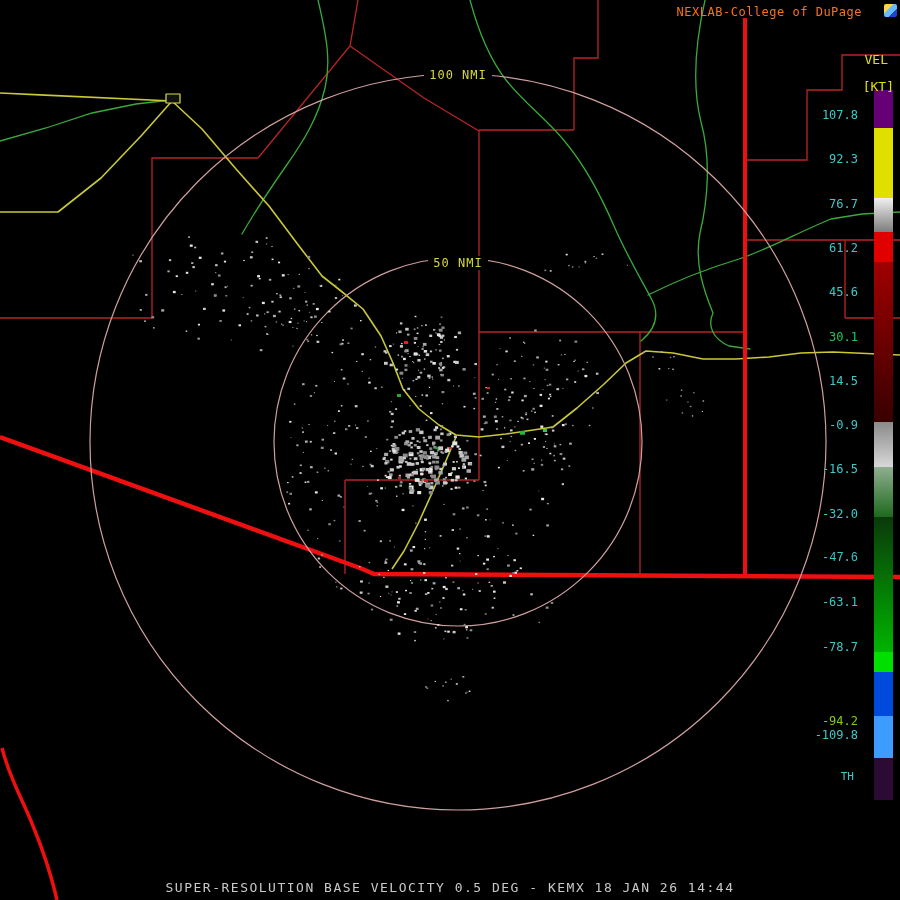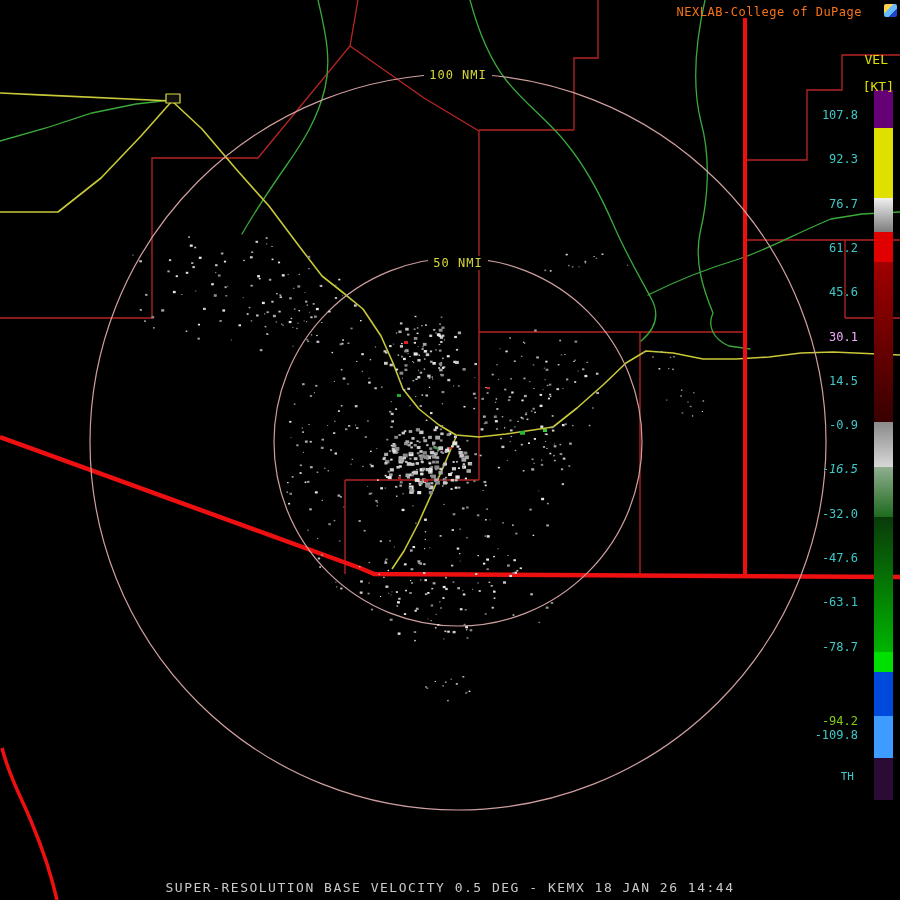--- a/index.html
+++ b/index.html
@@ -968,26 +968,26 @@
       <div class="cb-seg" style="height: 44px; background: rgb(0, 73, 221);"></div>
       <div class="cb-seg" style="height: 42px; background: rgb(62, 155, 255);"></div>
       <div class="cb-seg" style="height: 42px; background: rgb(43, 10, 51);"></div>
     </div>
   <div class="cb-ticks">
       <div class="cb-tick" style="top: 109px; color: rgb(63, 200, 200);">107.8</div>
       <div class="cb-tick" style="top: 153.3px; color: rgb(63, 200, 200); margin-left: 16px;">92.3</div>
       <div class="cb-tick" style="top: 197.6px; color: rgb(63, 200, 200);">76.7</div>
       <div class="cb-tick" style="top: 241.9px; color: rgb(63, 200, 200);">61.2</div>
       <div class="cb-tick" style="top: 286.2px; color: rgb(63, 200, 200);">45.6</div>
-      <div class="cb-tick" style="top: 330.5px; color: #f0abfc; margin-left: 40px;">30.1</div>
+      <div class="cb-tick" style="top: 330.5px; color: #22c55e; margin-left: 40px;">30.1</div>
       <div class="cb-tick" style="top: 374.8px; color: rgb(63, 200, 200);">14.5</div>
       <div class="cb-tick" style="top: 419.1px; color: rgb(63, 200, 200);">-0.9</div>
-      <div class="cb-tick" style="top: 463.4px; color: rgb(63, 200, 200); font-style: italic;">-16.5</div>
+      <div class="cb-tick" style="top: 463.4px; color: rgb(63, 200, 200);">-16.5</div>
       <div class="cb-tick" style="top: 507.7px; color: rgb(63, 200, 200);">-32.0</div>
-      <div class="cb-tick" style="top: 552px; color: rgb(63, 200, 200);">-47.6</div>
+      <div class="cb-tick" style="top: 552px; color: rgb(63, 200, 200); font-family: Liberation Mono, monospace;">-47.6</div>
       <div class="cb-tick" style="top: 596.3px; color: rgb(63, 200, 200); text-align: center;">-63.1</div>
       <div class="cb-tick" style="top: 640.6px; color: rgb(63, 200, 200);">-78.7</div>
       <div class="cb-tick" style="top: 715px; color: #84cc16;">-94.2</div>
       <div class="cb-tick" style="top: 729.2px; color: rgb(63, 200, 200);">-109.8</div>
     </div>
   <div class="th-label">TH</div>
 
   <div class="status-bar">SUPER-RESOLUTION BASE VELOCITY 0.5 DEG - KEMX 18 JAN 26 14:44</div>
 
 </div>

